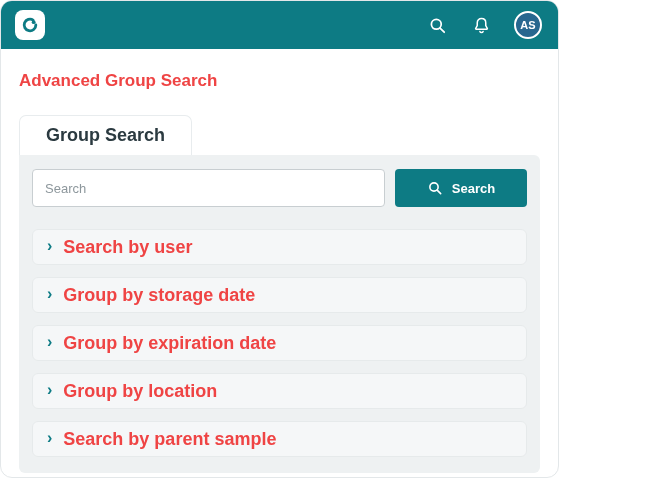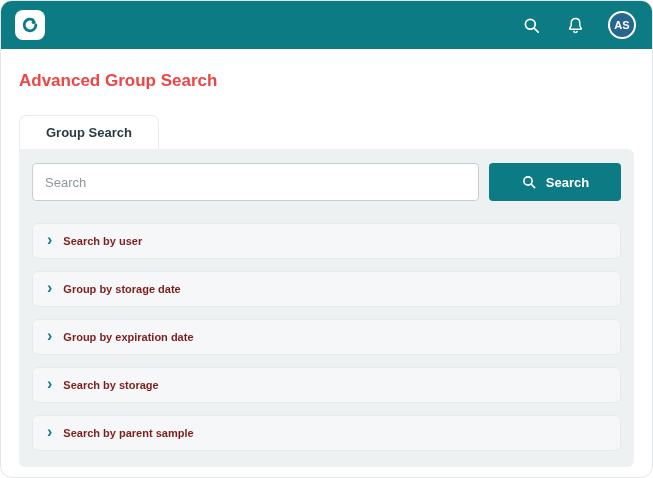--- a/index.html
+++ b/index.html
@@ -3,21 +3,21 @@
 <meta charset="utf-8">
 <style>
   * { margin: 0; padding: 0; box-sizing: border-box; }
   html, body { width: 653px; height: 478px; }
   body {
     font-family: "Liberation Sans", sans-serif;
     background: #ffffff;
     color: #25343a;
   }
   .window {
-    width: 653px; height: 478px;
+    width: 559px; height: 478px;
     background: #ffffff;
     border: 1px solid #e3e7e9;
     border-radius: 12px;
     overflow: hidden;
     display: flex;
     flex-direction: column;
   }
   
   .topbar {
     height: 48px;
@@ -71,21 +71,21 @@
     color: #ef4444;
     margin-bottom: 24px;
   }
   
   .tabs {
     display: flex;
     align-items: flex-end;
   }
   .tab {
     padding: 9px 26px 9px 26px;
-    font-size: 13px;
+    font-size: 18px;
     font-weight: bold;
     color: #2b3a40;
     border-radius: 7px 7px 0 0;
     cursor: pointer;
     background: #d9eaec;
   }
   .tab.active {
     background: #ffffff;
     border: 1px solid #e8ecee;
     border-bottom: none;
@@ -150,23 +150,23 @@
   }
   .chev {
     color: #0d7b84;
     font-size: 16px;
     font-weight: bold;
     line-height: 1;
     margin-right: 11px;
     transform: translateY(-1px);
   }
   .accordion-label {
-    font-size: 11px;
-    font-weight: bold;
-    color: #7f1d1d;
+    font-size: 18px;
+    font-weight: bold;
+    color: #ef4444;
   }
 </style>
 </head>
 <body>
 
 <div class="window">
 
   <header class="topbar">
     <div class="logo">
       <span style="display:flex;">
@@ -228,21 +228,21 @@
           <span class="accordion-label">Group by storage date</span>
         </div>
 
         <div class="accordion-row">
           <span class="chev">›</span>
           <span class="accordion-label">Group by expiration date</span>
         </div>
 
         <div class="accordion-row">
           <span class="chev">›</span>
-          <span class="accordion-label">Search by storage</span>
+          <span class="accordion-label">Group by location</span>
         </div>
 
         <div class="accordion-row">
           <span class="chev">›</span>
           <span class="accordion-label">Search by parent sample</span>
         </div>
 
       </div>
     </div>
   </main>

